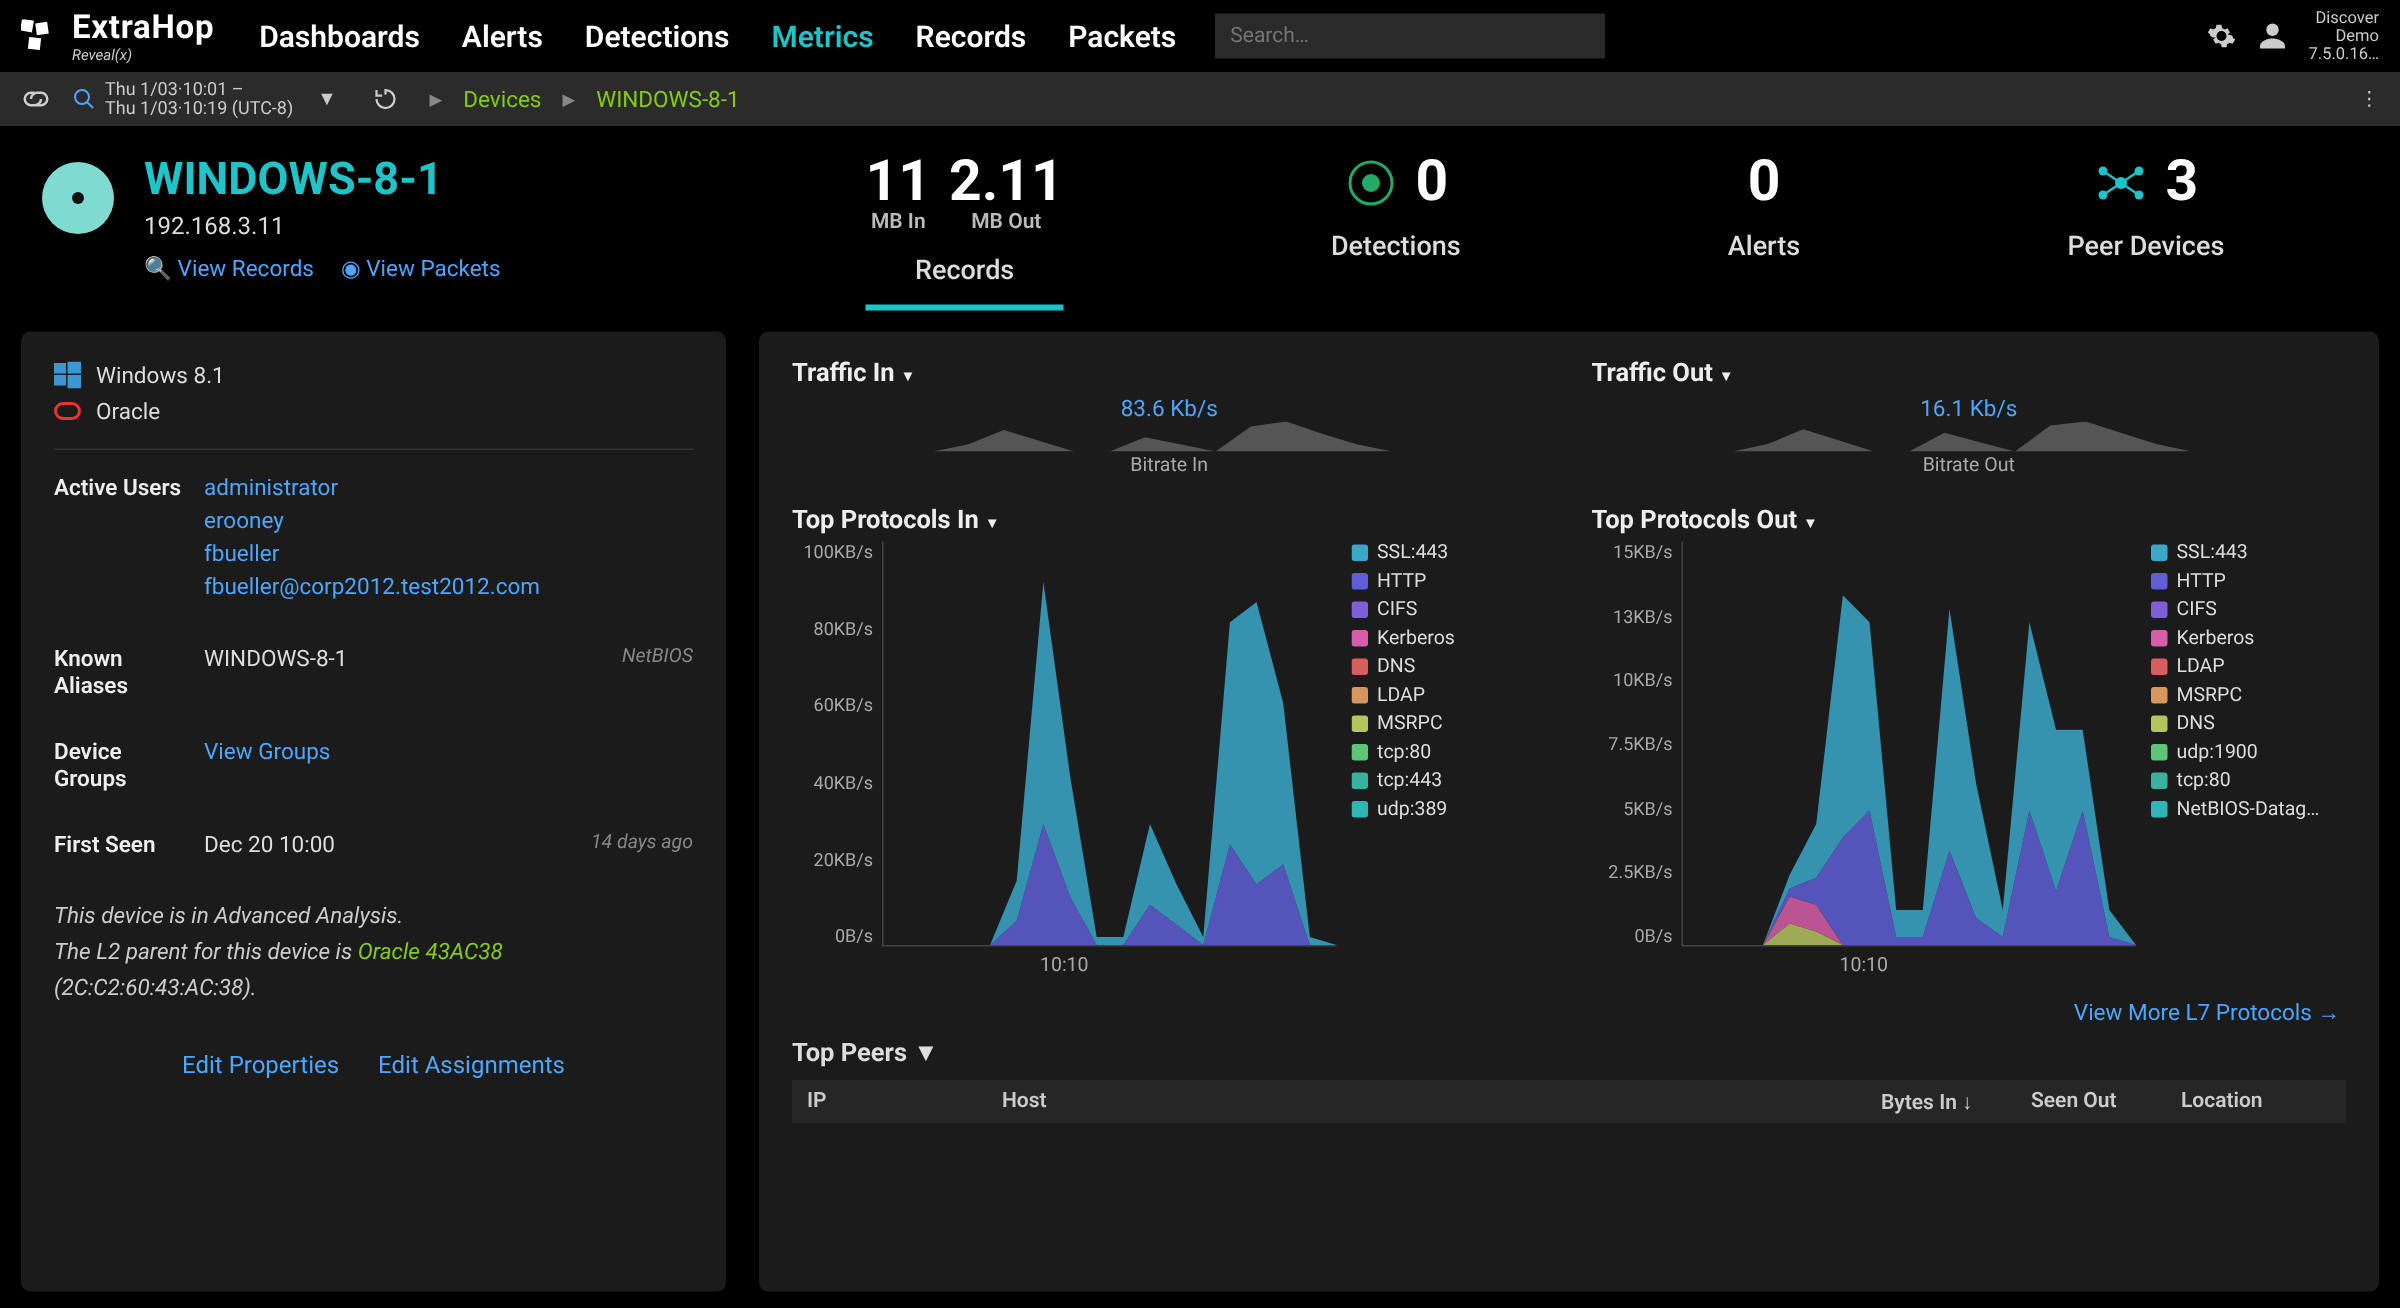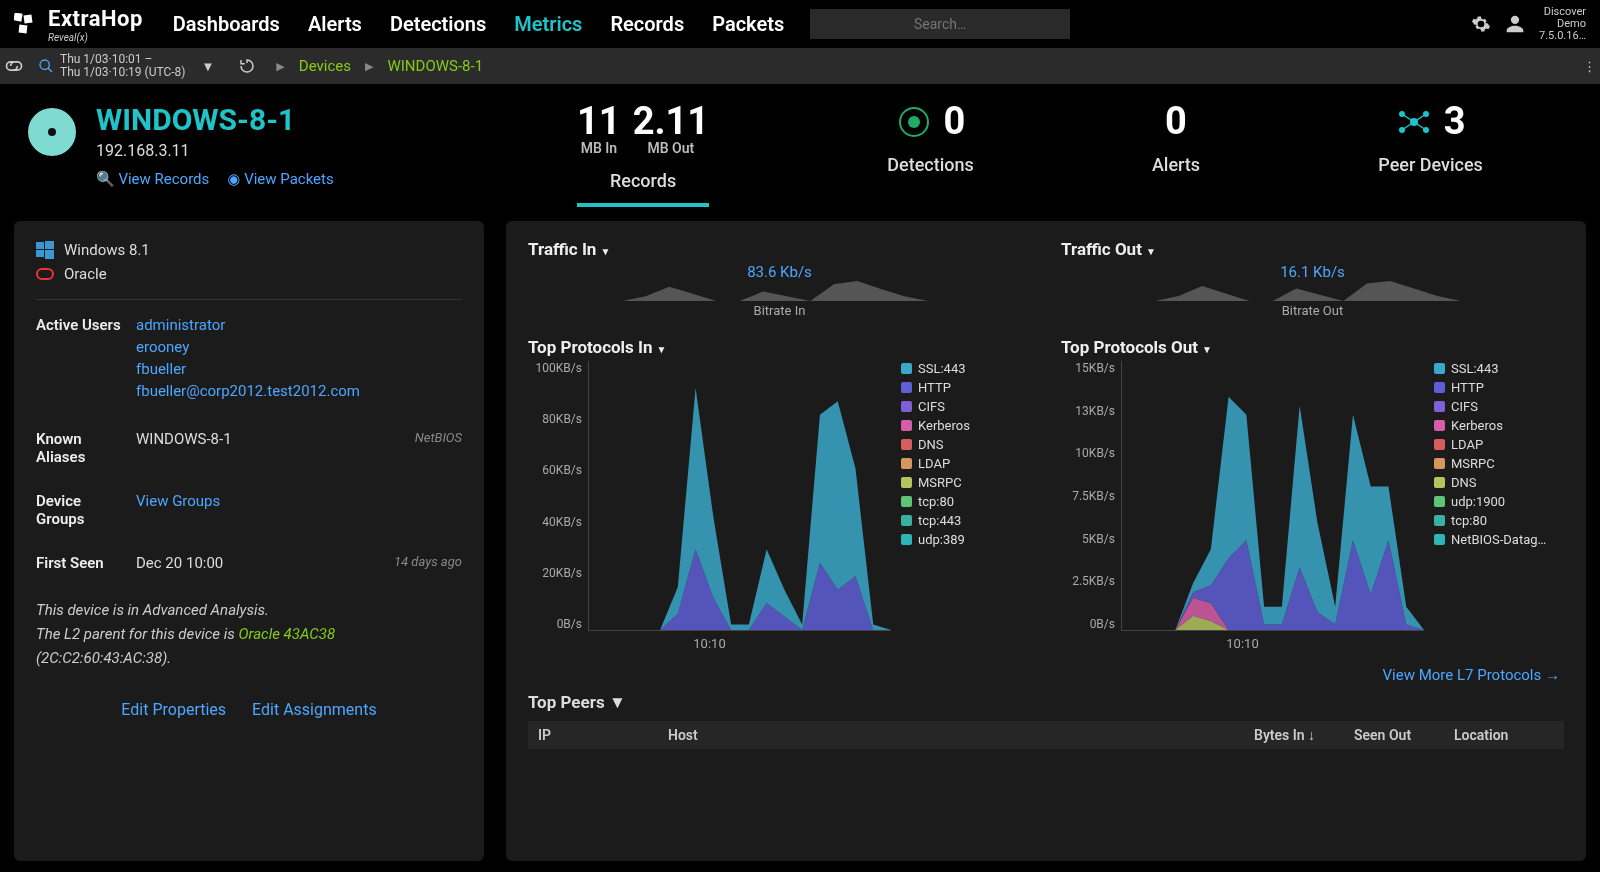--- a/index.html
+++ b/index.html
@@ -8,26 +8,26 @@
 
 
 .topnav { display:flex; align-items:center; height:48px; background:#000; padding:0 14px; }
 .logo { display:flex; align-items:center; gap:6px; margin-right:30px; }
 .logo-glyph { width:28px; height:22px; position:relative; }
 .logo-text { font-size:22px; font-weight:700; color:#fff; letter-spacing:0.5px; }
 .logo-sub { font-size:10px; color:#ccc; font-style:italic; margin-top:1px; }
 .nav-items { display:flex; gap:28px; }
 .nav-item { font-size:20px; font-weight:600; color:#fff; cursor:pointer; }
 .nav-item.active { color:#1fc3c8; }
-.search-box { margin-left:26px; width:260px; height:30px; background:#2a2a2a; border:none; padding:12px 10px; color:#aaa; font-size:14px;text-align:center; }
+.search-box { margin-left:26px; width:260px; height:30px; background:#2a2a2a; border:none; padding:12px 10px; color:#aaa; font-size:14px; }
 .nav-right { margin-left:auto; display:flex; align-items:center; gap:14px; }
 .nav-right .ver { text-align:right; font-size:11px; color:#ccc; line-height:1.1; }
 
 
-.subbar { display:flex; align-items:center; height:36px; background:#2b2b2b; padding:0 4px; font-size:13px; color:#ccc; }
+.subbar { display:flex; align-items:center; height:36px; background:#2b2b2b; padding:0 14px; font-size:13px; color:#ccc; }
 .subbar .range { display:flex; align-items:center; gap:6px; }
 .range-text { font-size:12px; line-height:1.1; }
 .subbar .crumbs { display:flex; align-items:center; gap:14px; margin-left:20px; font-size:15px; }
 .crumbs .sep { color:#888; font-size:11px; }
 .subbar .kebab { margin-left:auto; cursor:pointer; }
 
 
 .header { display:flex; padding:18px 28px 0 28px; gap:40px; }
 .header-left { flex:0 0 420px; display:flex; gap:20px; }
 .device-dot { width:48px; height:48px; border-radius:50%; background:#7fdad1; display:flex; align-items:center; justify-content:center; margin-top:6px; }

